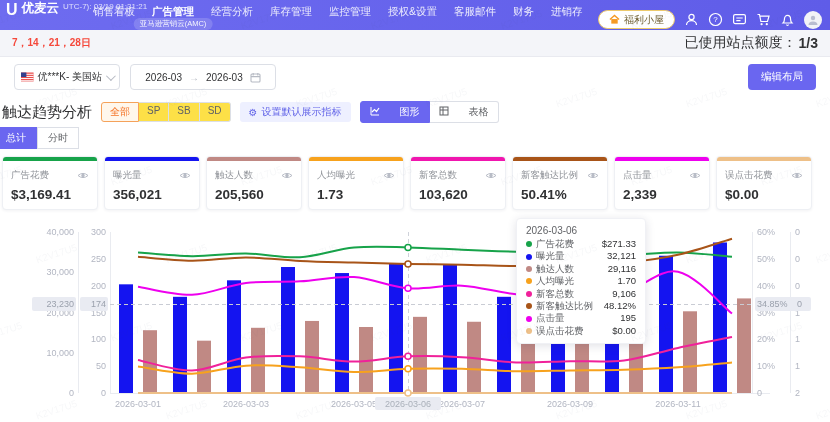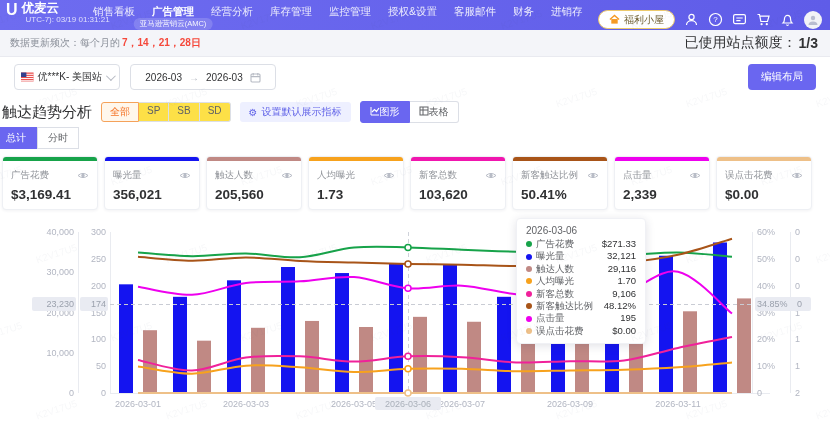--- a/index.html
+++ b/index.html
@@ -5,21 +5,21 @@
   * { margin:0; padding:0; box-sizing:border-box; }
   html,body { width:830px; height:422px; }
   body { position:relative; overflow:hidden; background:#fff;
          font-family:"Liberation Sans","DejaVu Sans",sans-serif; color:#303133; }
 
   
   .navbar { position:absolute; top:0; left:0; right:0; height:30px;
             background:linear-gradient(90deg,#6e6cf0,#5f5ce8); display:flex; align-items:flex-start; z-index:5; }
   .brand { display:flex; gap:4px; padding:2px 0 0 6px; width:86px; flex:none; }
   .logo-mark { color:#fff; font-weight:800; font-size:16px; line-height:16px; }
-  .brand-col { display:flex; flex-direction:column; }
+  .brand-col { display:flex; }
   .logo-text { color:#fff; font-weight:700; font-size:12.5px; line-height:13px; white-space:nowrap; }
   .nav-time { color:rgba(255,255,255,.78); font-size:8px; line-height:10px; white-space:nowrap; margin-left:-12px;padding-left:16px; }
   .nav-items { display:flex; gap:3px; padding-top:5px; }
   .nav-item { position:relative; color:rgba(255,255,255,.88); font-size:10.5px; padding:0 7px; cursor:pointer; white-space:nowrap; }
   .nav-item.active { color:#fff; font-weight:700; }
   .nav-sub { position:absolute; top:13px; left:50%; transform:translateX(-50%);
              background:rgba(255,255,255,.16); color:rgba(255,255,255,.92); font-size:7.5px; font-weight:400;
              padding:1px 6px; border-radius:8px; white-space:nowrap; }
   .nav-right { margin-left:auto; display:flex; align-items:center; gap:9px; padding:10px 8px 0 0; }
   .welfare-pill { display:flex; align-items:center; gap:4px; background:#fff; border:1px solid #ecc96d;
@@ -56,21 +56,21 @@
   .sec-head { display:flex; align-items:center; gap:9px; padding:5px 8px 3px 2px; height:26px; }
   .sec-title { font-size:15px; font-weight:400; color:#303133; white-space:nowrap; }
   .seg { display:flex; }
   .seg-opt { border:1px solid #dcdfe6; border-left-width:0; padding:2px 8px; font-size:10px; color:#606266; cursor:pointer; background:#fde047; }
   .seg-opt:first-child { border-left-width:1px; border-radius:3px 0 0 3px; }
   .seg-opt:last-child { border-radius:0 3px 3px 0; }
   .seg-opt.active { color:#f5762a; border-color:#f5a25a; background:#fff7ec; border-left-width:1px; }
   .settings-pill { display:flex; align-items:center; gap:4px; background:#eef0ff; color:#6365e8;
                    border-radius:3px; padding:3px 9px; font-size:10px; cursor:pointer; white-space:nowrap; }
   .vtoggle { display:flex; }
-  .vt-opt { display:flex; align-items:center; gap:0; border:1px solid #dcdfe6; padding:3px 9px; font-size:10px; color:#606266; background:#fff; cursor:pointer; }
+  .vt-opt { display:flex; align-items:center; gap:20px; border:1px solid #dcdfe6; padding:3px 9px; font-size:10px; color:#606266; background:#fff; cursor:pointer; }
   .vt-opt:first-child { border-radius:3px 0 0 3px; }
   .vt-opt:last-child { border-radius:0 3px 3px 0; border-left-width:0; }
   .vt-opt.active { background:#6a66f0; border-color:#6a66f0; color:#fff; }
   .mode-tabs { display:flex; padding:3px 0 5px 0; margin-left:-5px; }
   .mode-tab { font-size:10px; padding:3px 10px; border:1px solid #dcdfe6; background:#fff; color:#606266; cursor:pointer; }
   .mode-tab.active { background:#6a66f0; border-color:#6a66f0; color:#fff; }
 
   
   .metrics { display:flex; gap:6px; padding:2px 10px 0 2px; }
   .mcard { width:96px; flex:none; border:1px solid #eef0f4; border-radius:4px; box-shadow:0 1px 3px rgba(30,30,60,.06); overflow:hidden; background:#fff; }
@@ -148,21 +148,20 @@
       <svg width="12" height="12" viewBox="0 0 12 12">
           <circle cx="6" cy="4" r="2.2" fill="#b9bdd0"></circle>
           <path d="M1.5 11 a4.5 3.6 0 0 1 9 0 Z" fill="#b9bdd0"></path>
         </svg>
     </span>
   </div>
 </header>
 
 <div class="tabstrip">
   <div class="notice">
-    <span>数据更新频次：每个月的</span>
     <span class="hl">7，14，21，28日</span>
   </div>
   <div class="quota">
     <span>已使用站点额度：</span>
     <b>1/3</b>
   </div>
 </div>
 
 <div class="filters">
   <div class="store-select">

